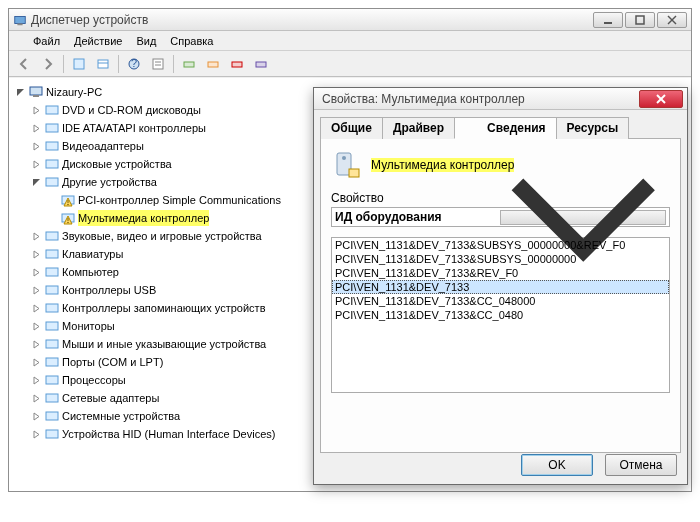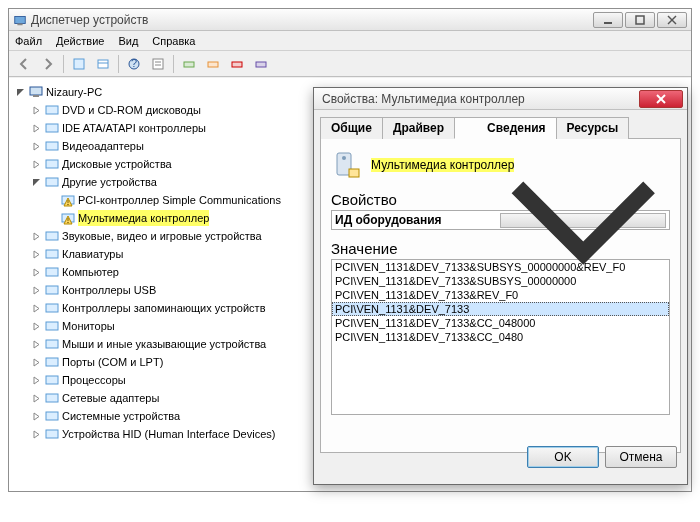--- a/index.html
+++ b/index.html
@@ -7,21 +7,21 @@
 
 
 .main-window { position: absolute; left: 8px; top: 8px; width: 684px; height: 484px; border: 1px solid #8f8f8f; background: #f0f0f0; }
 .titlebar { height: 22px; display: flex; align-items: center; padding: 0 4px; background: linear-gradient(#fdfdfd,#e5e5e5); border-bottom: 1px solid #c0c0c0; }
 .titlebar .sys-icon { width: 14px; height: 14px; display: inline-block; margin-right: 4px; }
 .titlebar .title { flex: 1; font-size: 12px; color: #444; }
 .win-btns { display: flex; gap: 0; }
 .win-btn { width: 30px; height: 16px; border: 1px solid #9a9a9a; background: linear-gradient(#f7f7f7,#d8d8d8); display: flex; align-items: center; justify-content: center; font-size: 10px; color: #555; border-radius: 2px; margin-left: 2px; }
 .win-btn svg { width: 10px; height: 10px; }
 
-.menubar { height: 20px; display: flex; align-items: center; gap: 14px; padding: 0 6px; background: #f0f0f0; border-bottom: 1px solid #d0d0d0; font-size: 12px; }
+.menubar { height: 20px; display: flex; align-items: center; gap: 14px; padding: 0 24px; background: #f0f0f0; border-bottom: 1px solid #d0d0d0; font-size: 12px; }
 .menubar span { cursor: default; }
 
 .toolbar { height: 26px; display: flex; align-items: center; gap: 2px; padding: 0 4px; background: #f0f0f0; border-bottom: 1px solid #c0c0c0; }
 .toolbar .sep { width: 1px; height: 18px; background: #c0c0c0; margin: 0 2px; }
 .tbtn { width: 22px; height: 22px; display: flex; align-items: center; justify-content: center; border: 1px solid transparent; }
 .tbtn svg { width: 14px; height: 14px; }
 
 .client { position: absolute; left: 0; top: 69px; right: 0; bottom: 0; background: #fff; border-top: 1px solid #fff; overflow: auto; }
 
 
@@ -42,30 +42,30 @@
 .tabarea { margin: 6px; }
 .tabs { display: flex; border-bottom: 1px solid #b0b0b0; }
 .tab { padding: 3px 10px; border: 1px solid #b0b0b0; border-bottom: none; background: #f0f0f0; margin-right: -1px; font-size: 12px; position: relative; top: 1px; font-weight: bold; }
 .tab.active { background: #fdfdfd; border-bottom: 1px solid #fdfdfd; padding-left: 32px; }
 .tabpage { border: 1px solid #b0b0b0; border-top: none; height: 314px; padding: 10px; background: #fdfdfd; }
 
 .dev-header { display: flex; align-items: center; gap: 8px; margin-bottom: 10px; }
 .dev-icon { width: 32px; height: 32px; display: flex; align-items: center; justify-content: center; }
 .dev-name { font-size: 12px; }
 
-.field-label { font-size: 15px; margin-bottom: 2px; }
+.field-label { font-size: 12px; margin-bottom: 2px; }
 .combo { display: flex; align-items: center; border: 1px solid #ababab; background: #fff; height: 20px; padding: 0 3px; margin-bottom: 10px; font-weight: bold; }
 .combo span { flex: 1; font-size: 12px; }
 .combo .dd { width: 15px; height: 15px; display: flex; align-items: center; justify-content: center; border: 1px solid #b0b0b0; background: linear-gradient(#f5f5f5,#ddd); }
 
 .listbox { border: 1px solid #ababab; background: #fff; height: 156px; overflow: auto; font-size: 12px; }
 .listbox .item { padding: 1px 3px; white-space: nowrap; }
 .listbox .item.selected { background: #cde6ff; border: 1px dotted #555; padding: 0 2px; }
 
-.dlg-buttons { position: absolute; right: 10px; bottom: 16px; display: flex; gap: 6px; border-radius: 9px; }
+.dlg-buttons { position: absolute; right: 10px; bottom: 8px; display: flex; gap: 12px; border-radius: 9px; }
 .btn { min-width: 72px; height: 22px; border: 1px solid #8a8a8a; background: linear-gradient(#f7f7f7,#dedede); font-size: 12px; display: flex; align-items: center; justify-content: center; border-radius: 2px; }
 .btn.default { border-color: #3c7fb1; box-shadow: 0 0 0 1px #a0cfea inset; }
 </style>
 </head>
 <body>
 
 <div class="main-window">
   <div class="titlebar">
     <span class="sys-icon">
       <svg viewBox="0 0 16 16">
@@ -463,21 +463,20 @@
       <div class="field-label">Свойство</div>
       <div class="combo">
         <span>ИД оборудования</span>
         <span class="dd">
             <svg viewBox="0 0 10 10">
               <path d="M1 3 L5 7 L9 3" fill="none" stroke="#333"></path>
             </svg>
           </span>
       </div>
 
-      <div class="field-label">Значение</div>
       <div class="listbox" id="value-list">
           <div class="item">PCI\VEN_1131&amp;DEV_7133&amp;SUBSYS_00000000&amp;REV_F0</div>
           <div class="item">PCI\VEN_1131&amp;DEV_7133&amp;SUBSYS_00000000</div>
           <div class="item">PCI\VEN_1131&amp;DEV_7133&amp;REV_F0</div>
           <div class="item selected">PCI\VEN_1131&amp;DEV_7133</div>
           <div class="item">PCI\VEN_1131&amp;DEV_7133&amp;CC_048000</div>
           <div class="item">PCI\VEN_1131&amp;DEV_7133&amp;CC_0480</div>
         </div>
     </div>
   </div>

